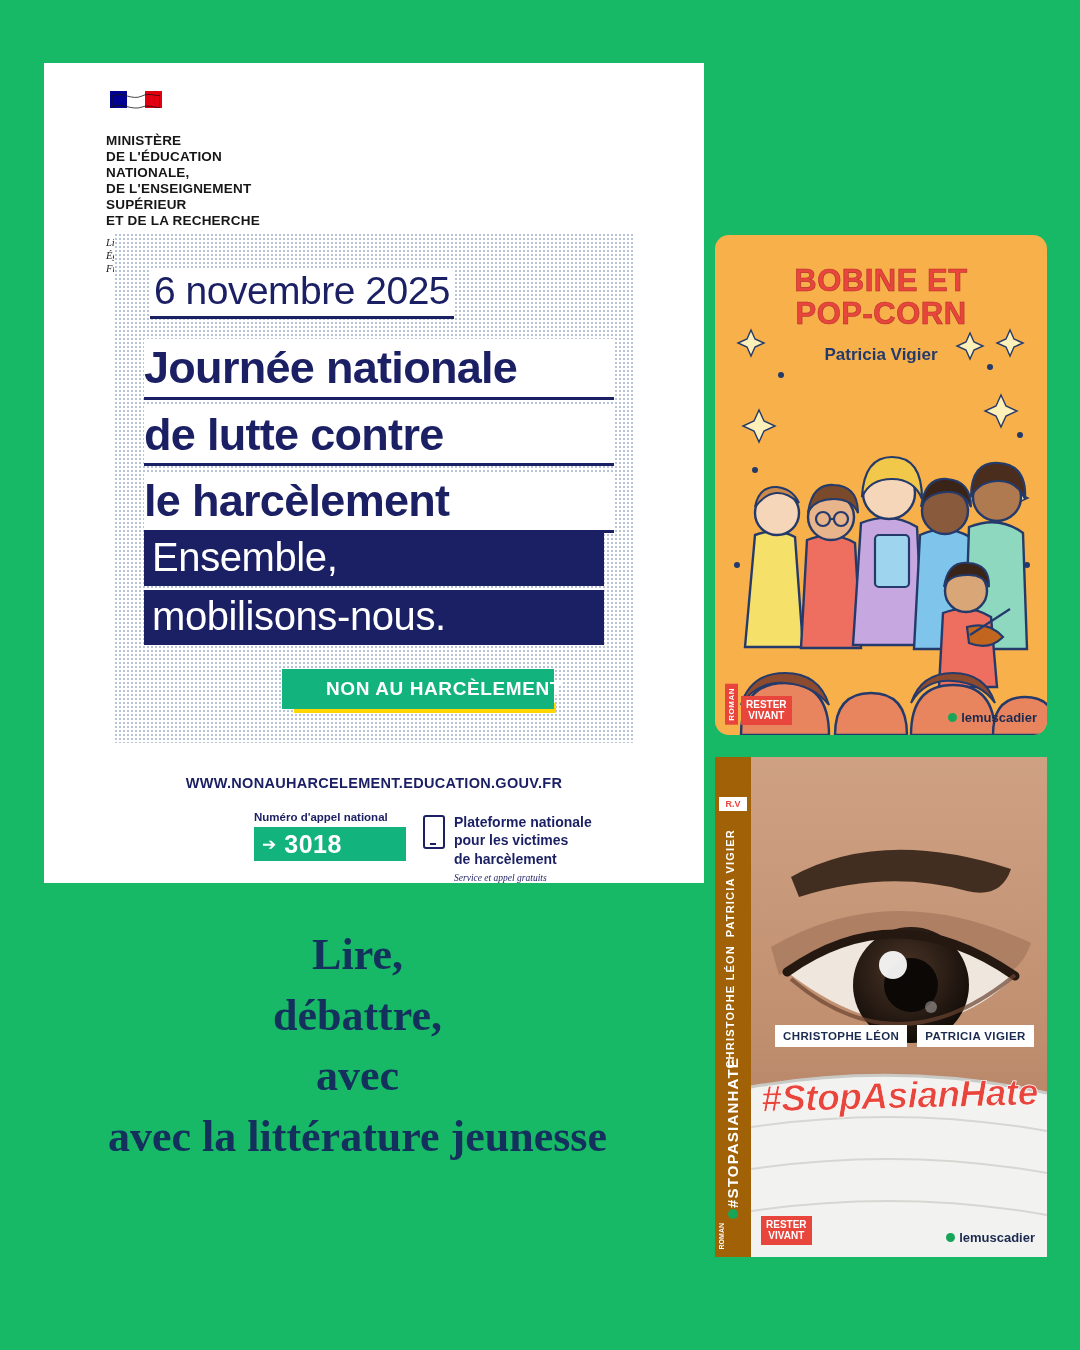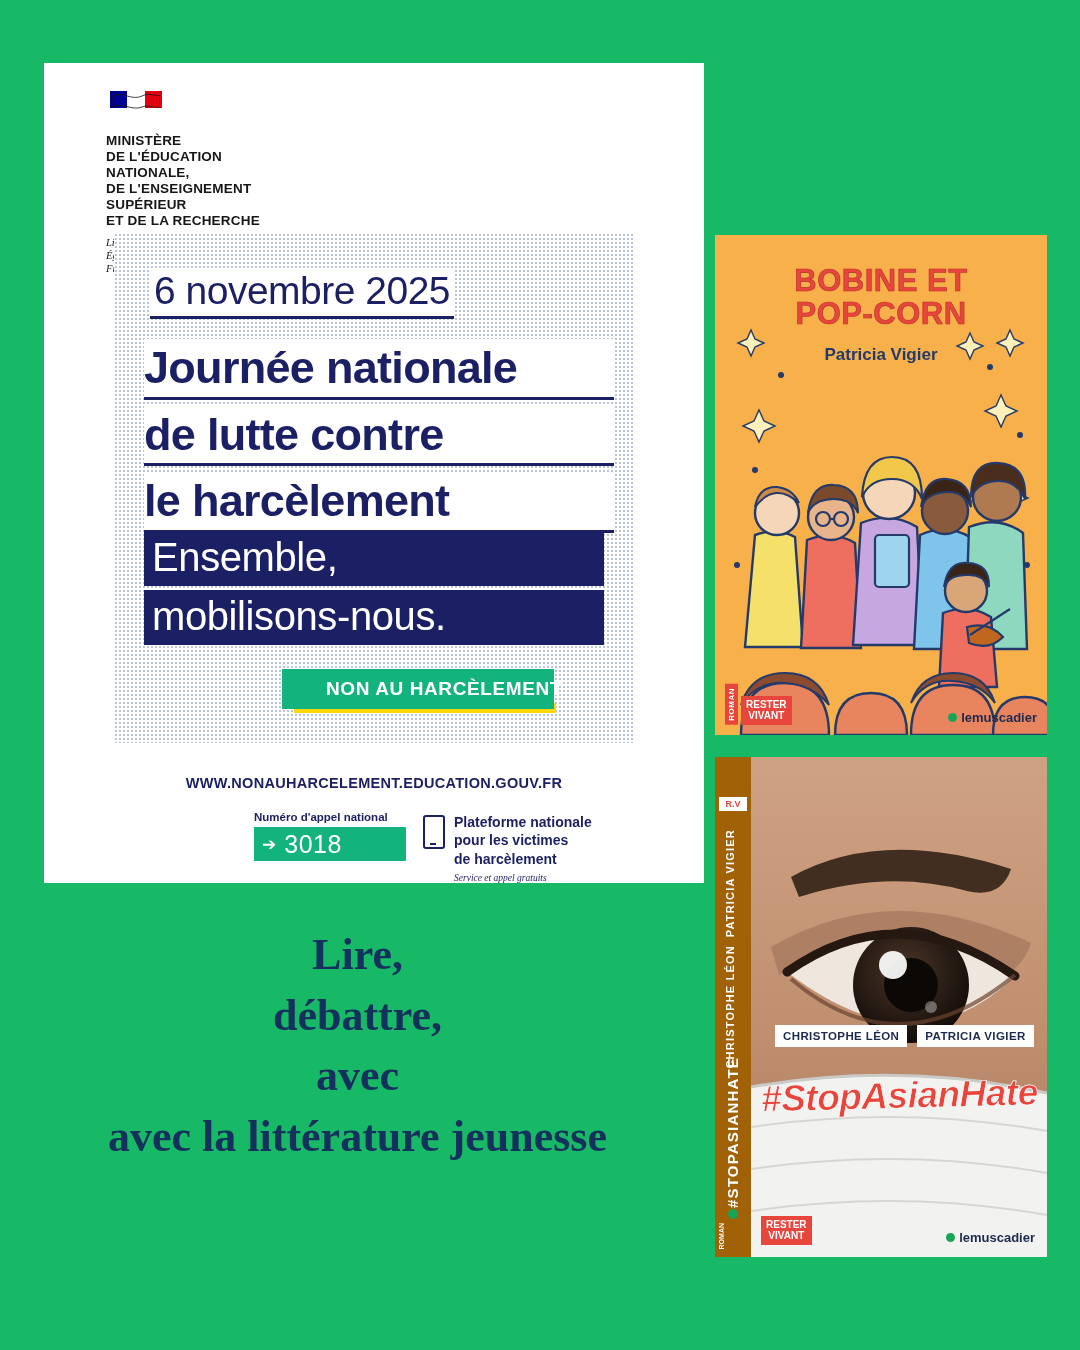--- a/index.html
+++ b/index.html
@@ -202,21 +202,21 @@
     color: #ffffff;
     width: 152px;
     height: 34px;
     display: flex;
     align-items: center;
     gap: 8px;
     padding-left: 8px;
     box-sizing: border-box;
   }
   .call-pill .arrow { font-size: 17px; line-height: 1; }
-  .call-pill .num { font-size: 25px; font-weight: normal; letter-spacing: 0.5px; }
+  .call-pill .num { font-size: 25px; font-weight: bold; letter-spacing: 0.5px; }
   .phone-ico {
     width: 18px; height: 30px;
     border: 2px solid #1b1f63;
     border-radius: 3px;
     margin-top: 4px;
     position: relative;
   }
   .phone-ico::after {
     content: "";
     position: absolute;
@@ -241,20 +241,21 @@
 
   
   .book-top {
     position: absolute;
     left: 715px;
     top: 235px;
     width: 332px;
     height: 500px;
     background: #f7b04a;
     overflow: hidden;
+    border-radius: 14px;
   }
   .book-top .bt-title {
     position: absolute;
     top: 30px; left: 0; width: 100%;
     text-align: center;
     color: #e8453c;
     font-size: 31px;
     font-weight: bold;
     line-height: 1.06;
     letter-spacing: 0.5px;

